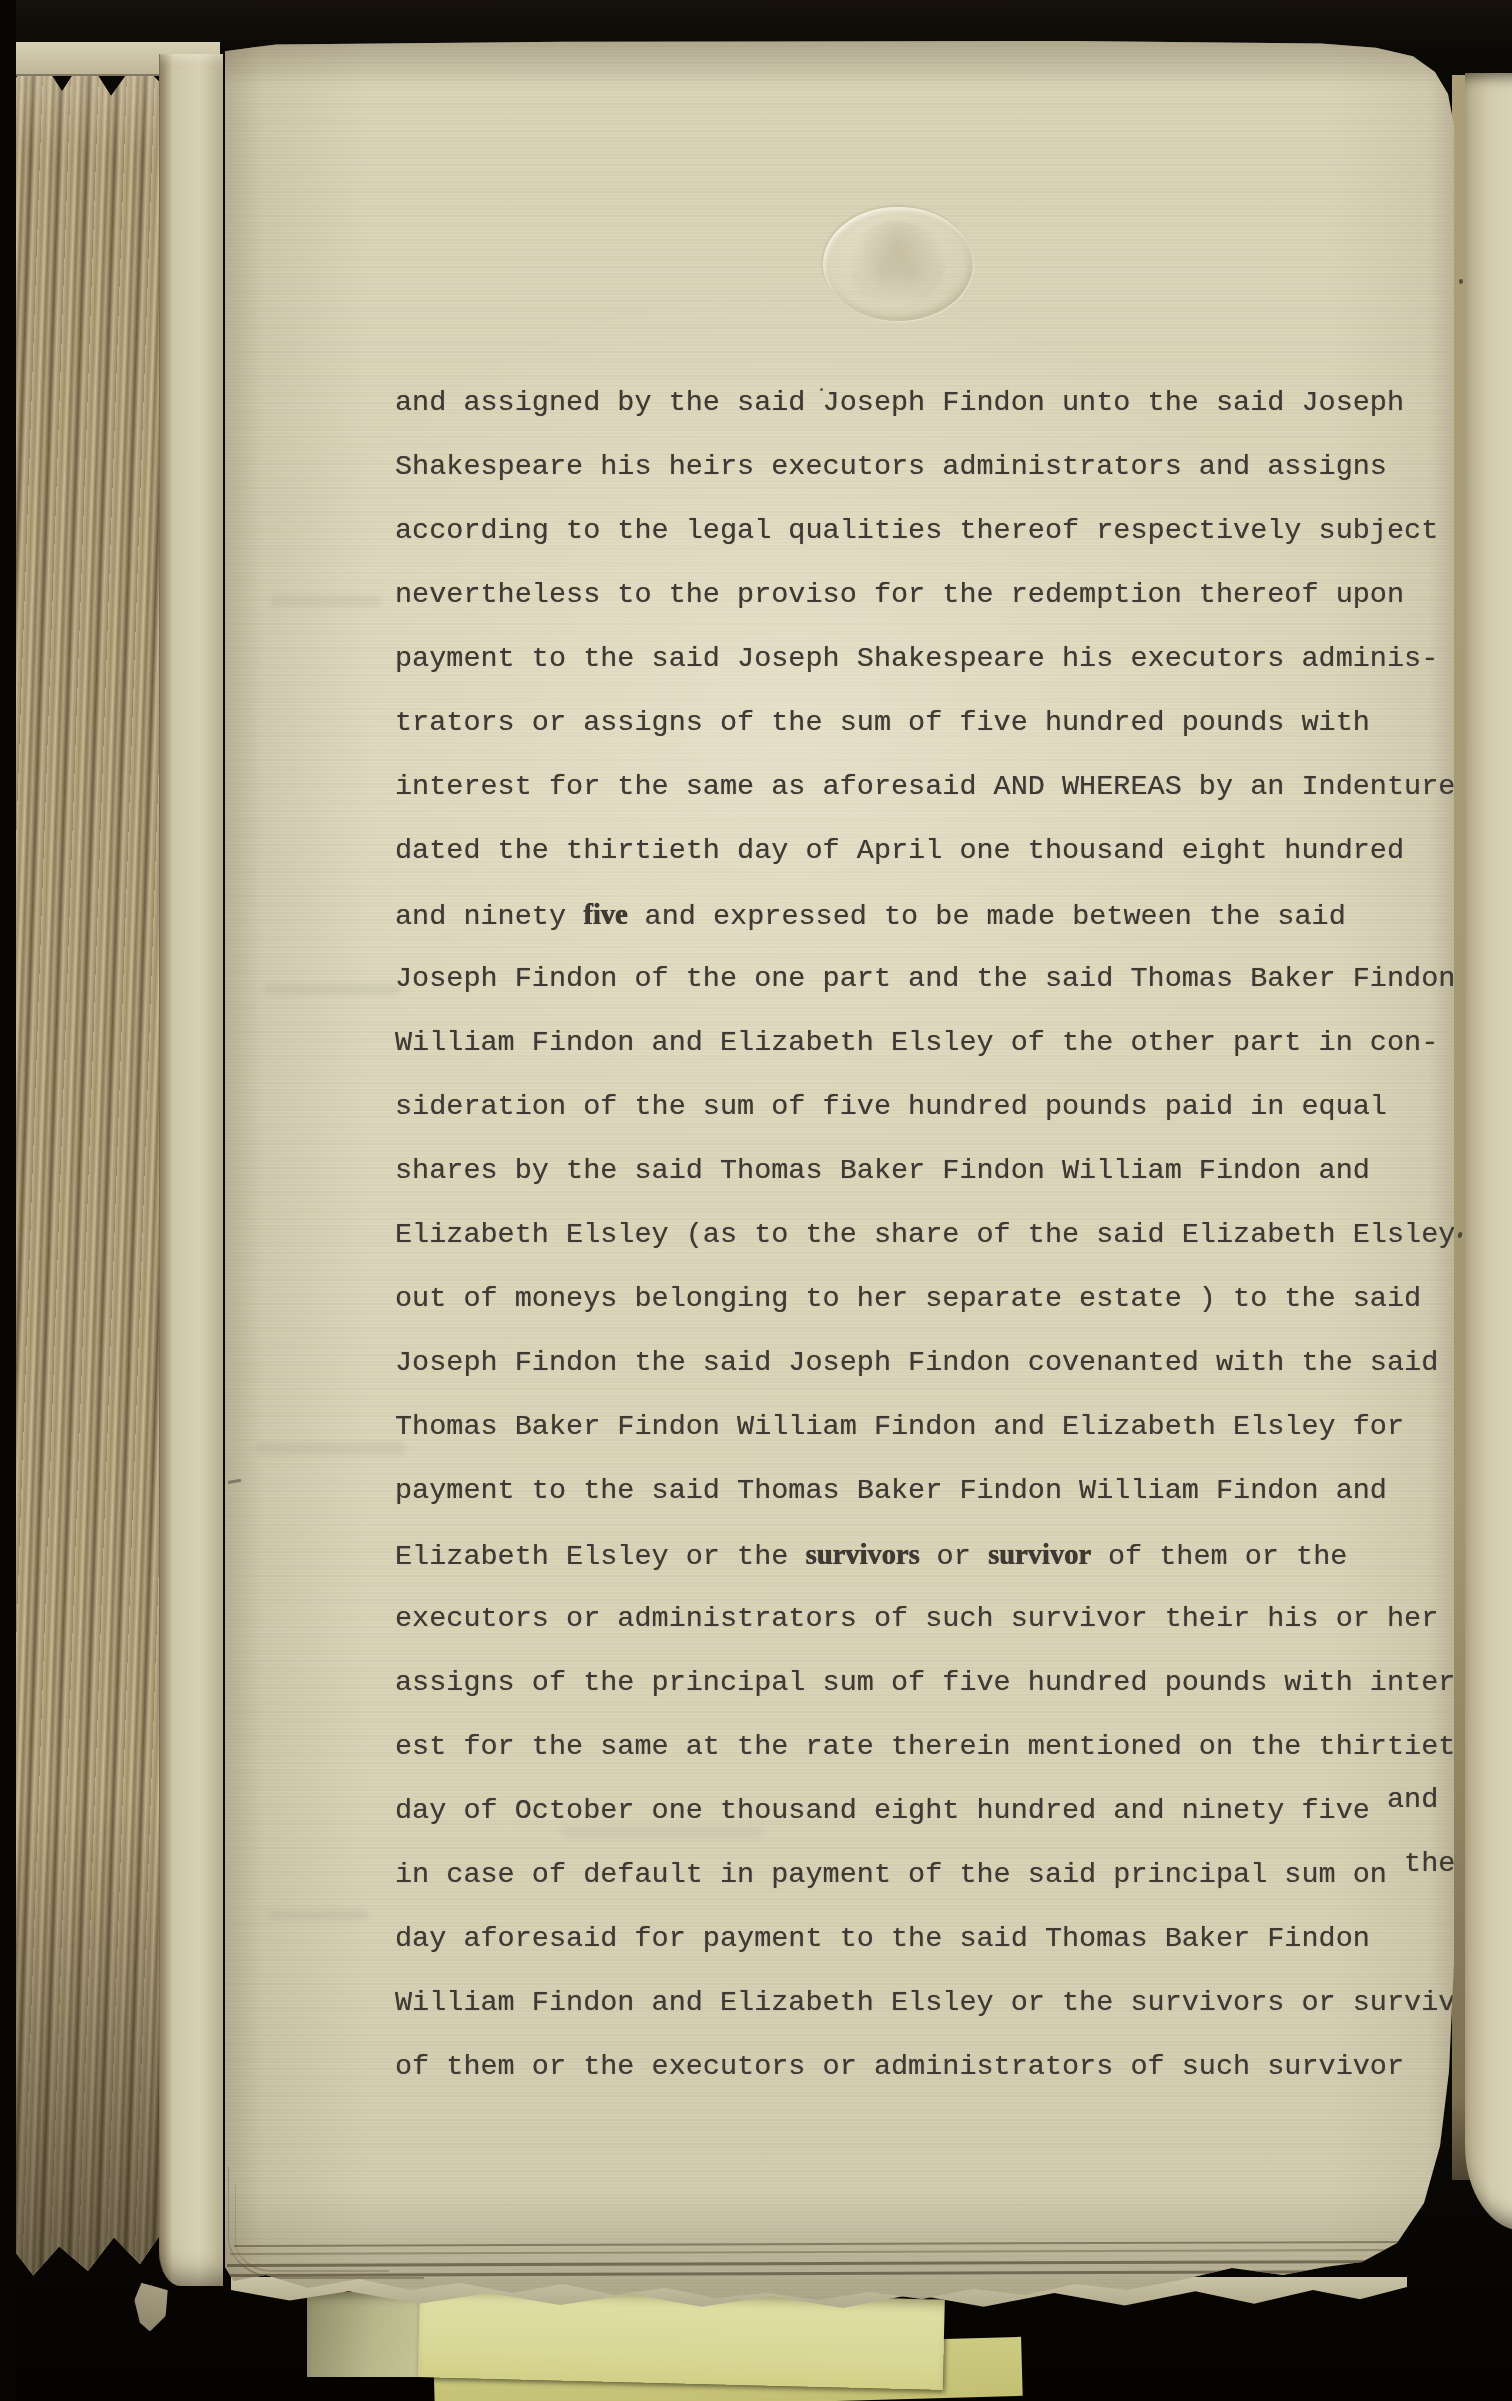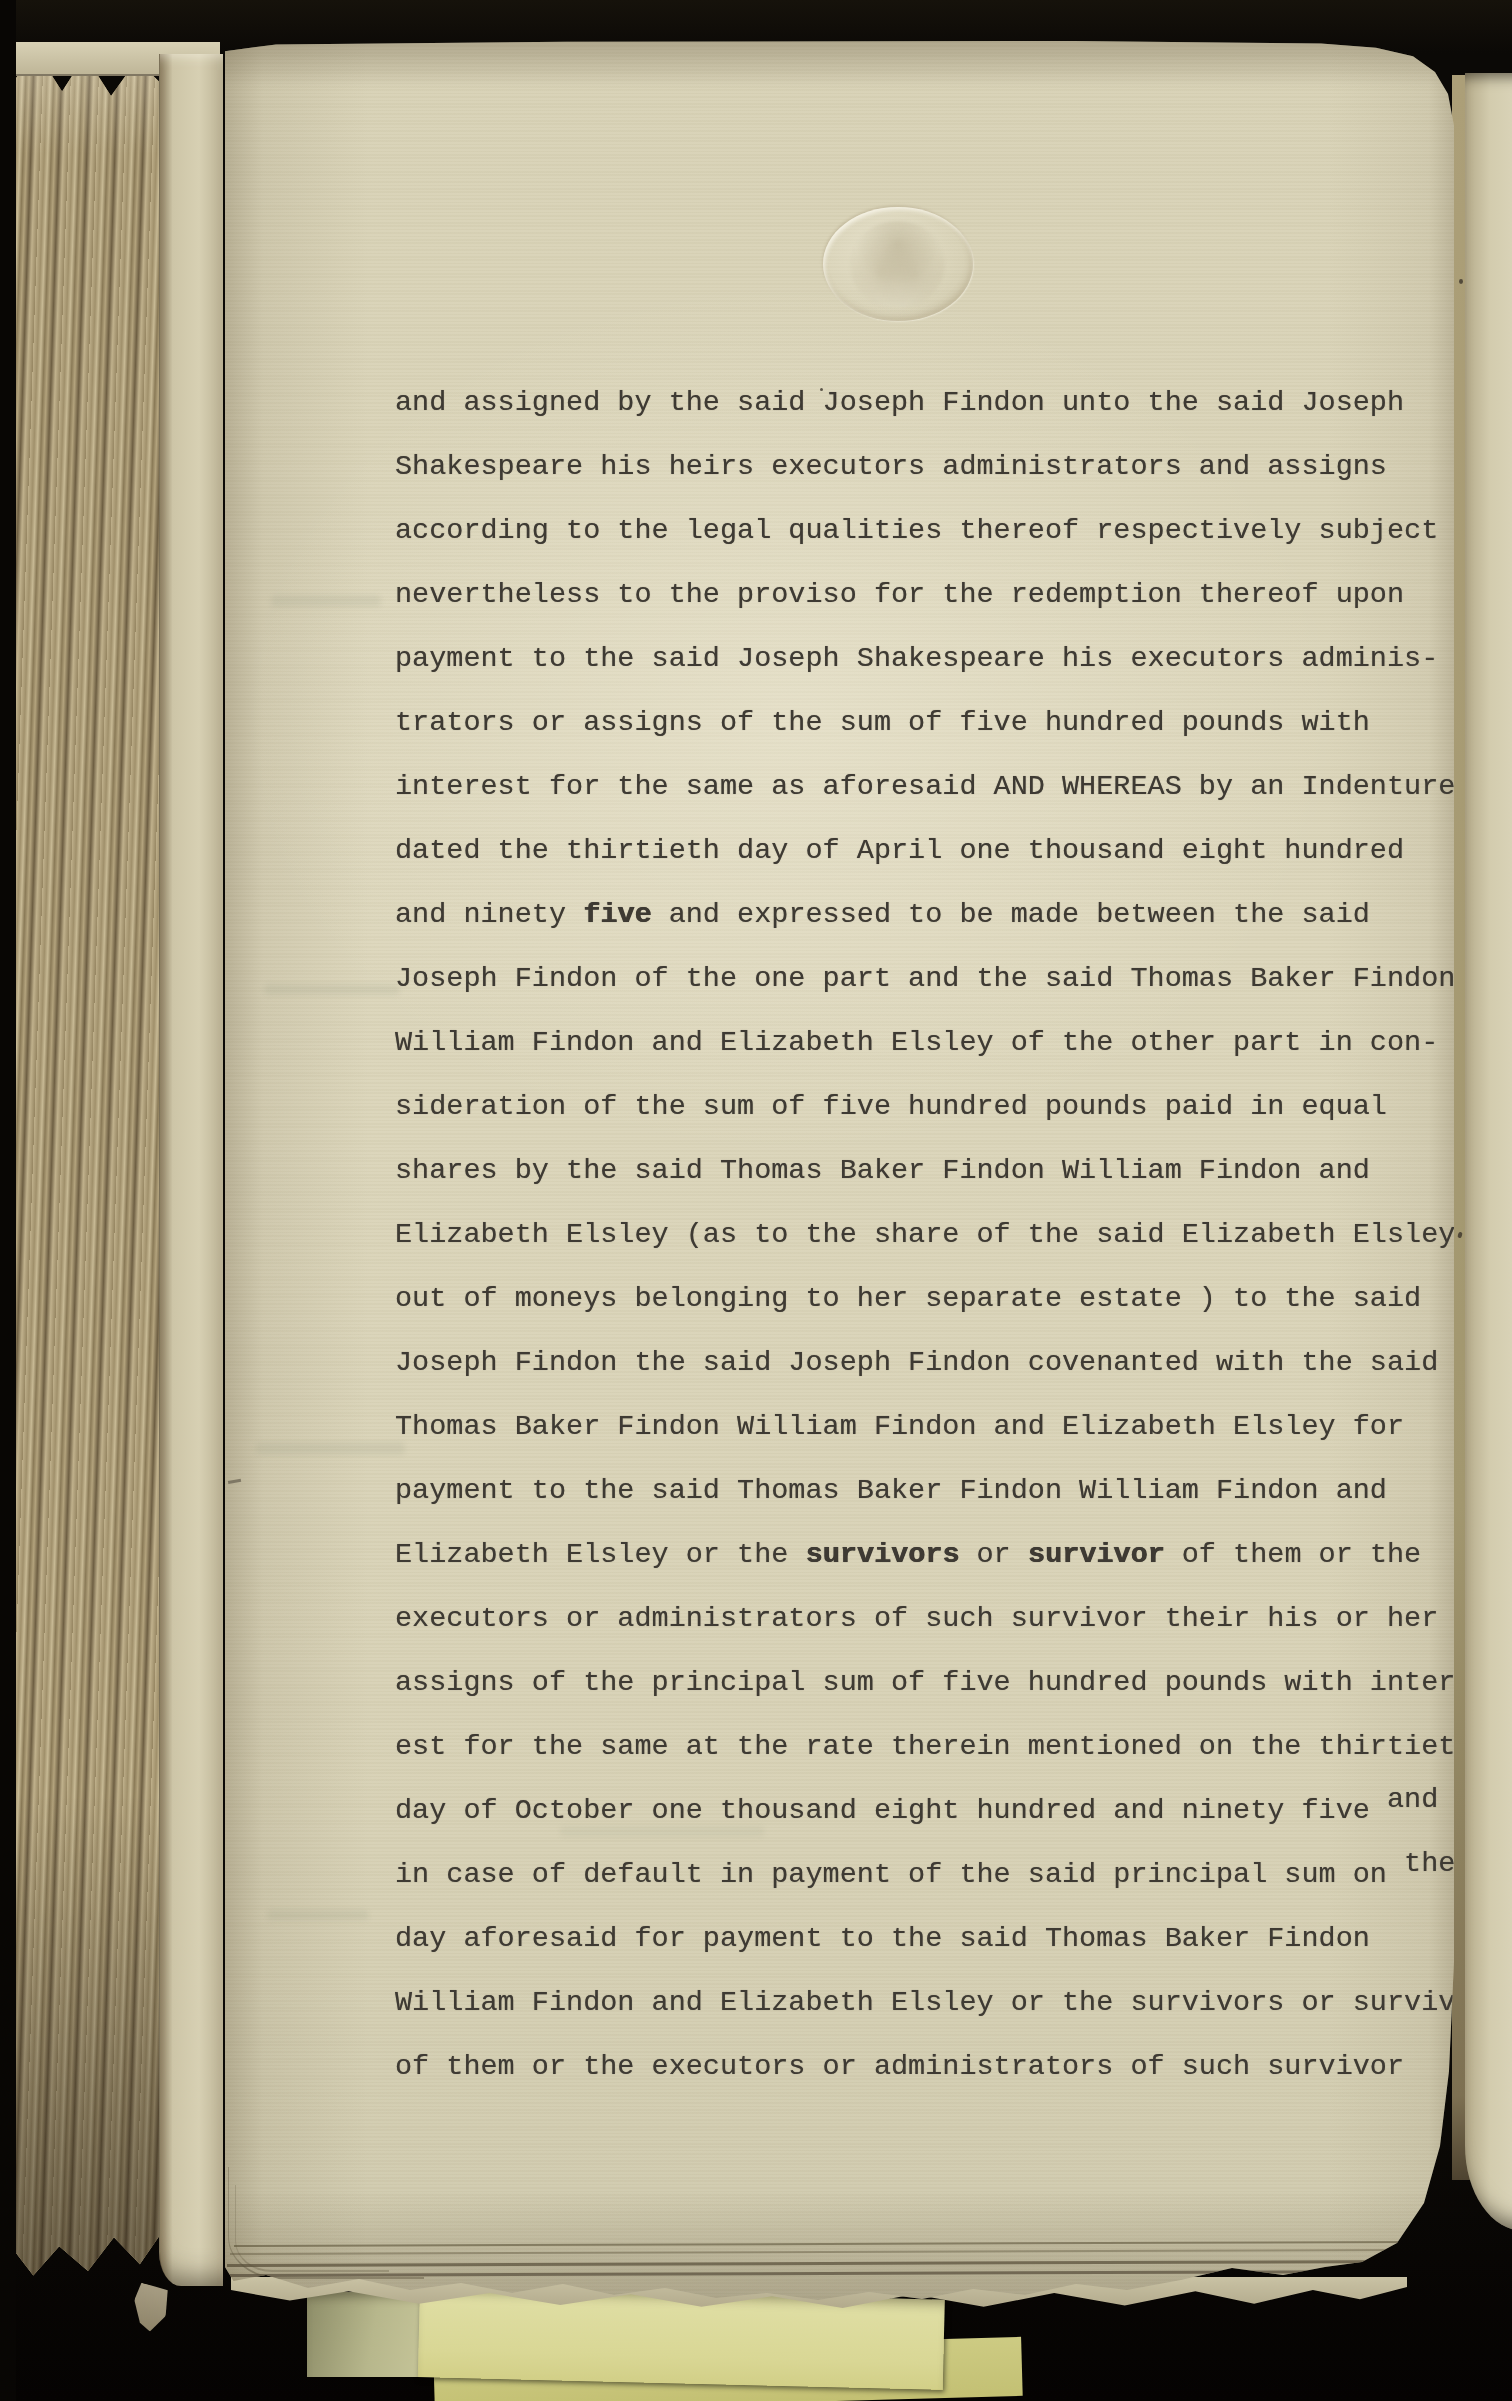--- a/index.html
+++ b/index.html
@@ -92,21 +92,21 @@
       radial-gradient(circle at 50% 26%,rgba(178,168,138,.5),rgba(178,168,138,0) 52%),
       radial-gradient(circle at 33% 60%,rgba(188,178,148,.45),rgba(188,178,148,0) 48%),
       radial-gradient(circle at 68% 62%,rgba(183,173,143,.45),rgba(183,173,143,0) 50%),
       radial-gradient(circle at 52% 80%,rgba(230,226,206,.6),rgba(230,226,206,0) 55%);}
 
   
   .typed{position:absolute;left:170px;top:330px;
     font-size:28.5px;line-height:64px;color:#3e3a33;white-space:pre;
     text-shadow:0 0 0.8px rgba(62,58,51,.6);}
   .typed-line{height:64px;white-space:pre;}
-  .seg-bold{font-weight:bold;text-shadow:0.6px 0 currentColor,0 0 0.8px rgba(62,58,51,.6);}
+  .seg-bold{font-weight:bold;text-shadow:0.6px 0 currentColor,0 0 0.8px rgba(62,58,51,.6);font-family:Liberation Serif, serif;}
   .seg-raised{position:relative;top:-11px;}
 
   
   .pencil-mark{position:absolute;left:212px;top:1480px;width:12.7px;height:2.5px;z-index:5;
     background:rgba(86,80,66,.6);transform:rotate(-10deg);}
   .speck{position:absolute;border-radius:50%;z-index:5;background:rgba(52,46,38,.75);}
   .sp1{left:804px;top:388px;width:3.4px;height:3.4px;}
   .sp2{left:1443px;top:279px;width:4.2px;height:5.1px;}
   .sp3{left:1442px;top:1232px;width:4.2px;height:6px;transform:rotate(18deg);border-radius:40%;}
   .bleed{position:absolute;z-index:5;background:rgba(128,138,114,.12);filter:blur(2.5px);border-radius:5.1px;}

